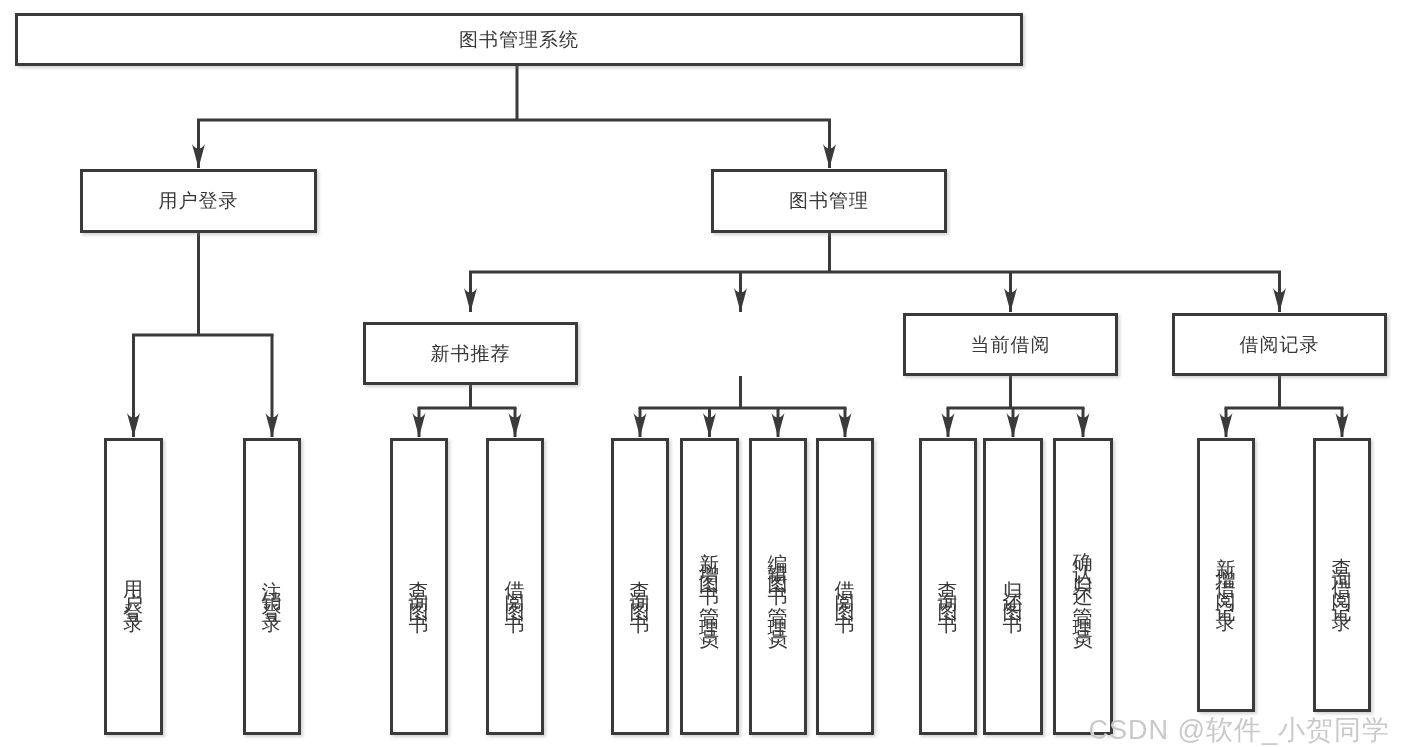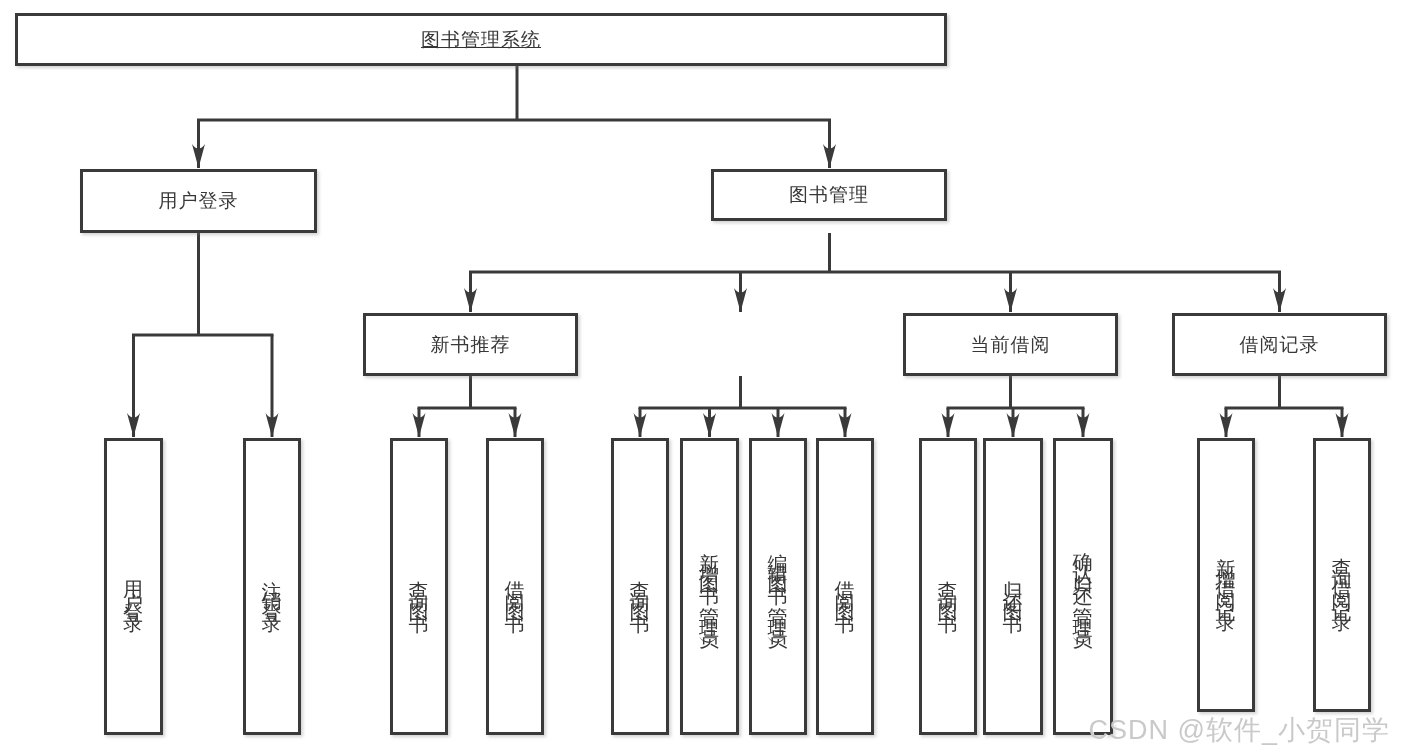--- a/index.html
+++ b/index.html
@@ -93,32 +93,32 @@
       <line x1="1013" y1="408" x2="1013" y2="437" marker-end="url(#arr)"></line>
       <line x1="1083" y1="408" x2="1083" y2="437" marker-end="url(#arr)"></line>
 
       <line x1="1279.5" y1="376" x2="1279.5" y2="408"></line>
       <line x1="1224.5" y1="408" x2="1343.5" y2="408"></line>
       <line x1="1226" y1="408" x2="1226" y2="437" marker-end="url(#arr)"></line>
       <line x1="1342" y1="408" x2="1342" y2="437" marker-end="url(#arr)"></line>
     </g>
   </svg>
 
-  <div class="box" style="left:15px;top:13px;width:932px;height:53px;text-decoration:underline;">
+  <div class="box" style="left:15px;top:13px;width:1008px;height:53px;">
     <span class="hlabel">图书管理系统</span>
   </div>
 
   <div class="box" style="left:80px;top:169px;width:237px;height:64px;">
     <span class="hlabel">用户登录</span>
   </div>
-  <div class="box" style="left:711px;top:169px;width:236px;height:52px;">
+  <div class="box" style="left:711px;top:169px;width:236px;height:64px;">
     <span class="hlabel">图书管理</span>
   </div>
 
-  <div class="box" style="left:363px;top:313px;width:215px;height:63px;">
+  <div class="box" style="left:363px;top:322px;width:215px;height:63px;">
     <span class="hlabel">新书推荐</span>
   </div>
   <div class="box" style="left:903px;top:313px;width:215px;height:63px;align-items:center;">
     <span class="hlabel">当前借阅</span>
   </div>
   <div class="box" style="left:1172px;top:313px;width:215px;height:63px;">
     <span class="hlabel">借阅记录</span>
   </div>
 
   <div class="box" style="left:104px;top:438px;width:59px;height:297px;">

